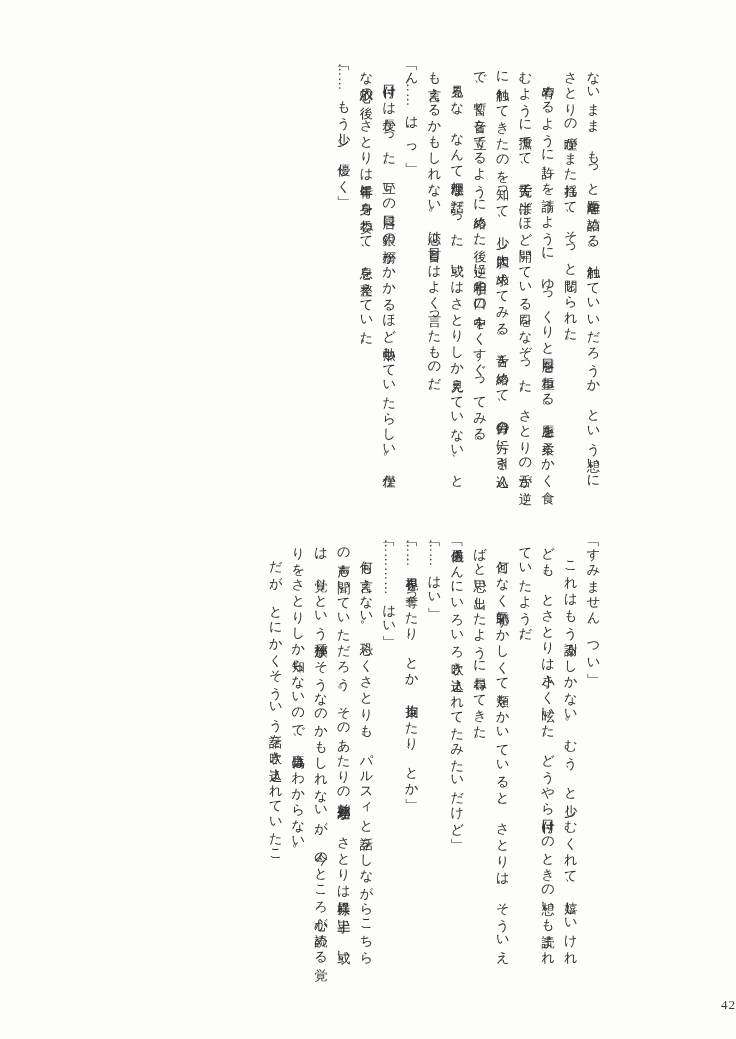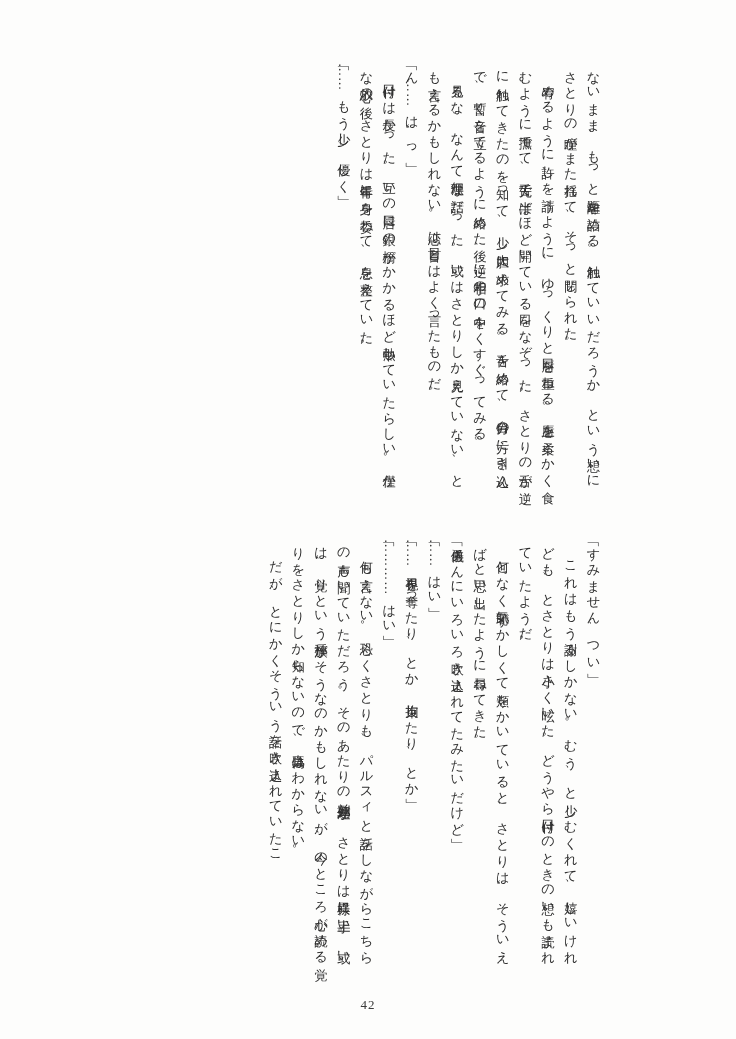--- a/index.html
+++ b/index.html
@@ -64,21 +64,21 @@
   }
   .vblock p.dialogue {
     text-indent: 0;
   }
 
   .page-number {
     position: absolute;
     bottom: 26px;
     left: 0;
     width: 100%;
-    text-align: center;
+    text-align: right;
     font-size: 13px;
     font-family: "Liberation Serif", "DejaVu Serif", serif;
     color: #3a3a3a;
     letter-spacing: 1px;
   }
 </style>
 </head>
 <body>
 
 <div class="page">

